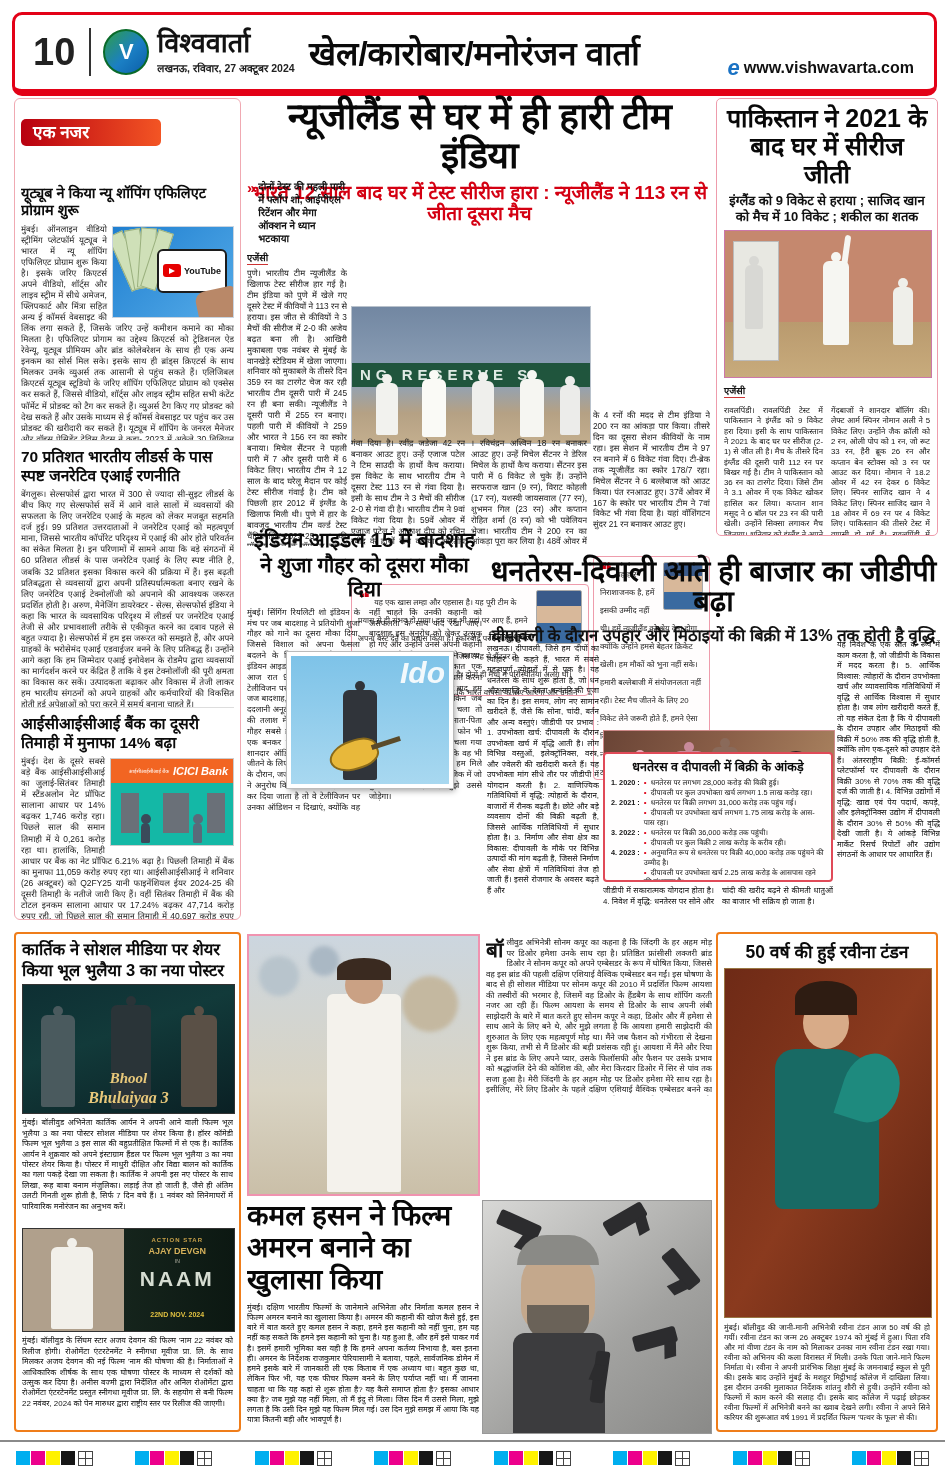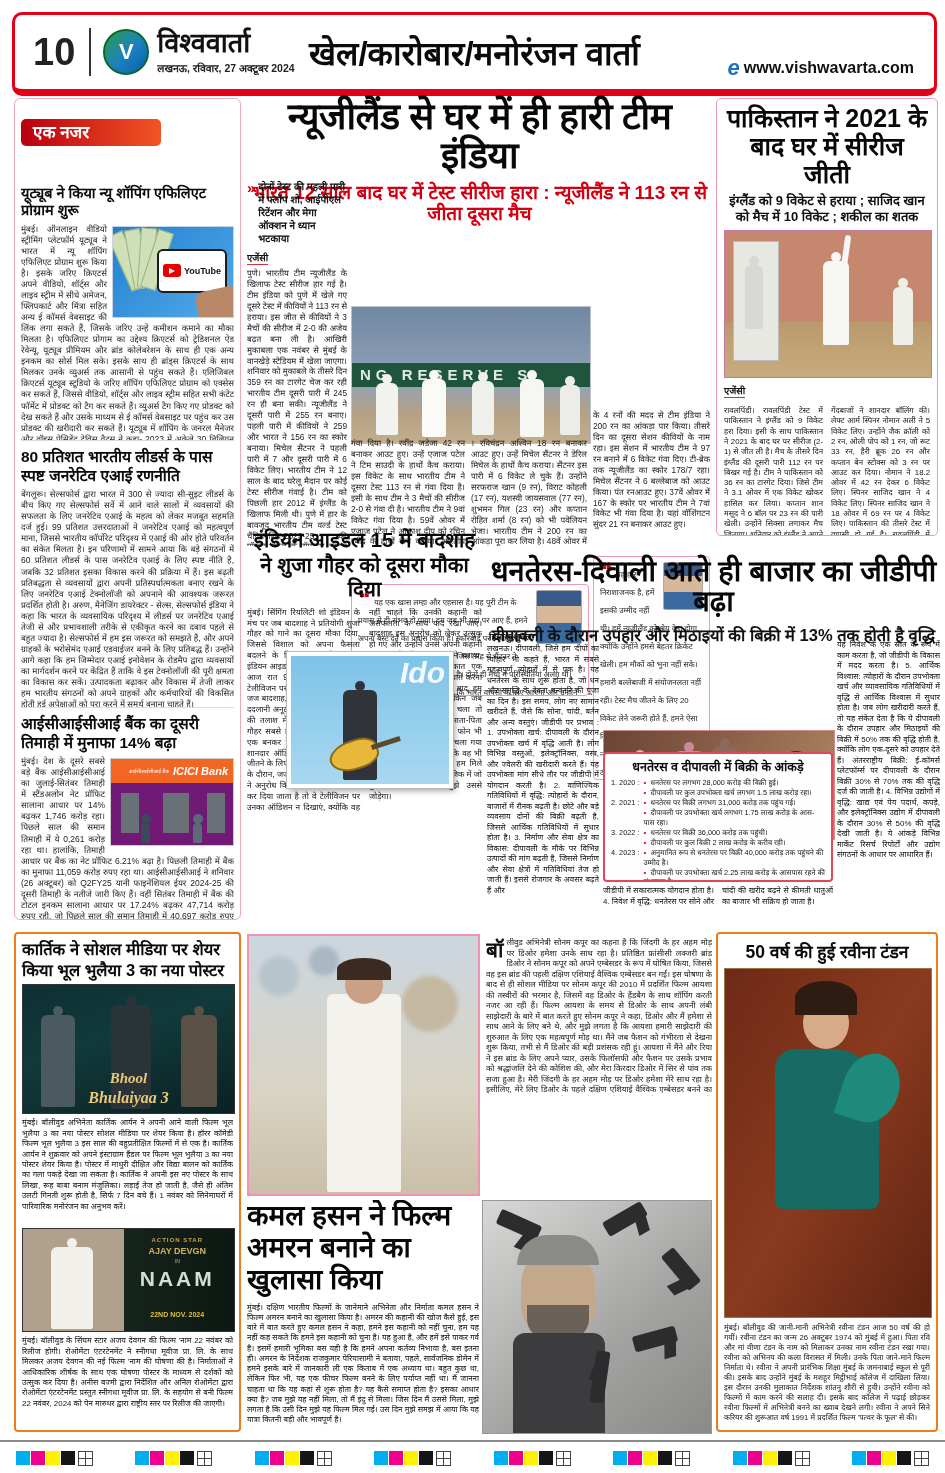--- a/index.html
+++ b/index.html
@@ -32,21 +32,21 @@
   .ek-sec{border-bottom:1px solid #ddd;padding-bottom:4px;}
 
   .yt-img{float:right;width:120px;height:90px;margin:2px 0 3px 5px;border:1px solid #c9d4e0;background:linear-gradient(135deg,#1f7fd0,#55abe8);position:relative;overflow:hidden;text-decoration:underline;}
   .note{position:absolute;width:14px;height:58px;background:#cfe0b8;border:1px solid #9ab07e;}
   .phone{position:absolute;right:6px;top:22px;width:66px;height:40px;background:#fff;border-radius:6px;border:2px solid #1c1c1c;display:flex;align-items:center;justify-content:center;gap:3px;}
   .yt-badge{width:18px;height:13px;background:#e60000;border-radius:3px;position:relative;}
   .yt-badge::after{content:"";position:absolute;left:6px;top:3.5px;border-left:6px solid #fff;border-top:3px solid transparent;border-bottom:3px solid transparent;}
   .yt-word{font-size:9px;font-weight:bold;color:#111;}
   .hand{position:absolute;right:-4px;bottom:-6px;width:40px;height:34px;background:#b98868;border-radius:10px 4px 0 0;transform:rotate(-12deg);}
 
-  .icici-img{float:right;width:122px;height:86px;margin:2px 0 3px 5px;border:1px solid #cccccc;background:#701a75;position:relative;overflow:hidden;}
+  .icici-img{float:right;width:122px;height:86px;margin:2px 0 3px 5px;border:1px solid #cccccc;background:#14b8a6;position:relative;overflow:hidden;}
   .icici-band{position:absolute;left:0;top:0;right:0;height:24px;background:#f26522;display:flex;align-items:center;justify-content:flex-end;padding-right:5px;gap:4px;}
   .icici-hindi{font-size:5px;color:#fff;}
   .icici-en{font-size:11px;color:#fff;font-weight:bold;font-style:italic;}
   .door{position:absolute;top:34px;width:18px;height:40px;background:#6a7078;}
   .fig{position:absolute;border-radius:6px 6px 2px 2px;}
   .fig::before{content:"";position:absolute;top:-9px;left:50%;transform:translateX(-50%);width:10px;height:10px;border-radius:50%;background:inherit;}
 
   
   #cricket{left:247px;top:98px;width:465px;height:450px;}
   .main-hl{font-size:37px;font-weight:bold;color:#080808;text-align:center;line-height:1.05;letter-spacing:-0.5px;}
@@ -83,21 +83,21 @@
   #dhan{left:487px;top:556px;width:453px;height:372px;}
   .dhan-hl{font-size:29px;font-weight:bold;text-align:center;color:#070707;line-height:1.05;}
   .dhan-sub{font-size:16.5px;font-weight:bold;text-align:center;margin-top:6px;color:#111;}
   .dhan-byline{font-size:9.5px;font-weight:bold;color:#111;}
   .dhan-col{font-size:7.9px;line-height:1.33;}
   .dhan-photo{background:linear-gradient(115deg,#6a4436 0%,#8a5f48 45%,#b08a64 100%);border:1px solid #d08a8a;position:relative;overflow:hidden;}
   .gold-arc{position:absolute;width:26px;height:16px;border:3px solid #e4b434;border-top:none;border-radius:0 0 26px 26px;}
   .stats-box{border:2px solid #e04a58;border-radius:4px;padding:4px 6px;box-sizing:border-box;background:#fffefe;}
   .stats-title{font-size:12.5px;font-weight:bold;text-align:center;margin-bottom:3px;color:#0a0a0a;}
   .stat-item{display:flex;gap:4px;font-size:7.3px;line-height:1.32;margin-bottom:1px;}
-  .stat-year{font-weight:normal;white-space:nowrap;}
+  .stat-year{font-weight:bold;white-space:nowrap;}
   .stat-line{position:relative;padding-left:7px;}
   .stat-line::before{content:"•";color:#e00016;position:absolute;left:0;top:0;font-size:8px;}
 
   
   #bhool{left:14px;top:932px;width:227px;height:500px;border:2.5px solid #ef7d1a;border-radius:4px;box-sizing:border-box;padding:5px 6px;}
   .bx-head{font-size:16.5px;font-weight:bold;line-height:1.25;color:#0a0a0a;}
   .bx-body{font-size:7.9px;line-height:1.32;margin-top:4px;}
   .bhool-poster{margin-top:4px;width:100%;height:128px;background:linear-gradient(160deg,#0e2f33 0%,#123a3a 40%,#0a2024 100%);position:relative;overflow:hidden;border:1px solid #333;}
   .bhool-t1{position:absolute;left:0;right:0;bottom:26px;text-align:center;color:#e8c87a;font-size:15px;font-weight:bold;font-style:italic;font-family:"Liberation Serif","DejaVu Serif",serif;}
   .bhool-t2{position:absolute;left:0;right:0;bottom:6px;text-align:center;color:#e8c87a;font-size:16px;font-weight:bold;font-style:italic;font-family:"Liberation Serif","DejaVu Serif",serif;}
@@ -168,21 +168,21 @@
       <div class="phone">
         <span class="yt-badge"></span>
         <span class="yt-word">YouTube</span>
       </div>
       <div class="hand"></div>
     </div>
     <div class="ek-body justify">मुंबई। ऑनलाइन वीडियो स्ट्रीमिंग प्लेटफॉर्म यूट्यूब ने भारत में न्यू शॉपिंग एफिलिएट प्रोग्राम शुरू किया है। इसके जरिए क्रिएटर्स अपने वीडियो, शॉर्ट्स और लाइव स्ट्रीम में सीधे अमेजन, फ्लिपकार्ट और मिंत्रा सहित अन्य ई कॉमर्स वेबसाइट की लिंक लगा सकते हैं, जिसके जरिए उन्हें कमीशन कमाने का मौका मिलता है। एफिलिएट प्रोगाम का उद्देश्य क्रिएटर्स को ट्रेडिशनल ऐड रेवेन्यू, यूट्यूब प्रीमियम और ब्रांड कोलेबरेशन के साथ ही एक अन्य इनकम का सोर्स मिल सके। इसके साथ ही ब्रांड्स क्रिएटर्स के साथ मिलकर उनके व्युअर्स तक आसानी से पहुंच सकते हैं। एलिजिबल क्रिएटर्स यूट्यूब स्टूडियो के जरिए शॉपिंग एफिलिएट प्रोग्राम को एक्सेस कर सकते हैं, जिससे वीडियो, शॉर्ट्स और लाइव स्ट्रीम सहित सभी कंटेंट फॉर्मेट में प्रोडक्ट को टैग कर सकते हैं। व्युअर्स टैग किए गए प्रोडक्ट को देख सकते हैं और उसके माध्यम से ई कॉमर्स वेबसाइट पर पहुंच कर उस प्रोडक्ट की खरीदारी कर सकते हैं। यूट्यूब में शॉपिंग के जनरल मैनेजर और वॉइस प्रेसिडेंट ट्रेविस वैट्स ने कहा- 2023 में अकेले 30 बिलियन घंटे से ज्यादा शॉपिंग से जुड़े वीडियो को यूट्यूब पर देखा गया है, जो यूट्यूब शॉपिंग की ग्लोबल सफलता, क्रिएटर्स, व्युअर्स और ब्रांड को नए तरीके से जोड़ने की शक्ति को दिखाता है। उन्होंने कहा कि यूट्यूब का यह नया कदम प्रोडक्ट डिस्कवरी के लिए एक नया ऑप्शन देता है, जो पर्सनलाइज खरीदारी के माध्यम से क्रिएटर्स और ब्युअर्स के कनेक्शन को मजबूत करेगा।</div>
   </div>
 
   <div class="ek-sec" style="height:262px;overflow:hidden;">
-    <div class="ek-head" style="font-size:15.5px;">80 प्रतिशत भारतीय लीडर्स के पास स्पष्ट जनरेटिव एआई रणनीति</div>
+    <div class="ek-head" style="font-size:15.5px;">70 प्रतिशत भारतीय लीडर्स के पास स्पष्ट जनरेटिव एआई रणनीति</div>
     <div class="ek-body justify">बेंगलुरू। सेल्सफोर्स द्वारा भारत में 300 से ज्यादा सी-सुइट लीडर्स के बीच किए गए सेल्सफोर्स सर्वे में आने वाले सालों में व्यवसायों की सफलता के लिए जनरेटिव एआई के महत्व को लेकर मजबूत सहमति दर्ज हुई। 99 प्रतिशत उत्तरदाताओं ने जनरेटिव एआई को महत्वपूर्ण माना, जिससे भारतीय कॉर्पोरेट परिदृश्य में एआई की ओर होते परिवर्तन का संकेत मिलता है। इन परिणामों में सामने आया कि बड़े संगठनों में 60 प्रतिशत लीडर्स के पास जनरेटिव एआई के लिए स्पष्ट नीति है, जबकि 32 प्रतिशत इसका विकास करने की प्रक्रिया में हैं। इस बढ़ती प्रतिबद्धता से व्यवसायों द्वारा अपनी प्रतिस्पर्धात्मकता बनाए रखने के लिए जनरेटिव एआई टेक्नोलॉजी को अपनाने की आवश्यक जरूरत प्रदर्शित होती है। अरुण, मैनेजिंग डायरेक्टर - सेल्स, सेल्सफोर्स इंडिया ने कहा कि भारत के व्यवसायिक परिदृश्य में लीडर्स पर जनरेटिव एआई तेजी से और प्रभावशाली तरीके से एकीकृत करने का दबाव पहले से बहुत ज्यादा है। सेल्सफोर्स में हम इस जरूरत को समझते हैं, और अपने ग्राहकों के भरोसेमंद एआई एडवाईजर बनने के लिए प्रतिबद्ध हैं। उन्होंने आगे कहा कि हम जिम्मेदार एआई इनोवेशन के रोडमैप द्वारा व्यवसायों का मार्गदर्शन करने पर केंद्रित हैं ताकि वे इस टेक्नोलॉजी की पूरी क्षमता का विकास कर सकें। उत्पादकता बढ़ाकर और विकास में तेजी लाकर हम भारतीय संगठनों को अपने ग्राहकों और कर्मचारियों की विकसित होती हुई अपेक्षाओं को पूरा करने में समर्थ बनाना चाहते हैं।</div>
   </div>
 
   <div style="height:250px;overflow:hidden;">
     <div class="ek-head" style="font-size:15.5px;">आईसीआईसीआई बैंक का दूसरी तिमाही में मुनाफा 14% बढ़ा</div>
     <div class="icici-img">
       <div class="icici-band">
         <span class="icici-hindi">आईसीआईसीआई बैंक</span>
         <span class="icici-en">ICICI Bank</span>
       </div>

